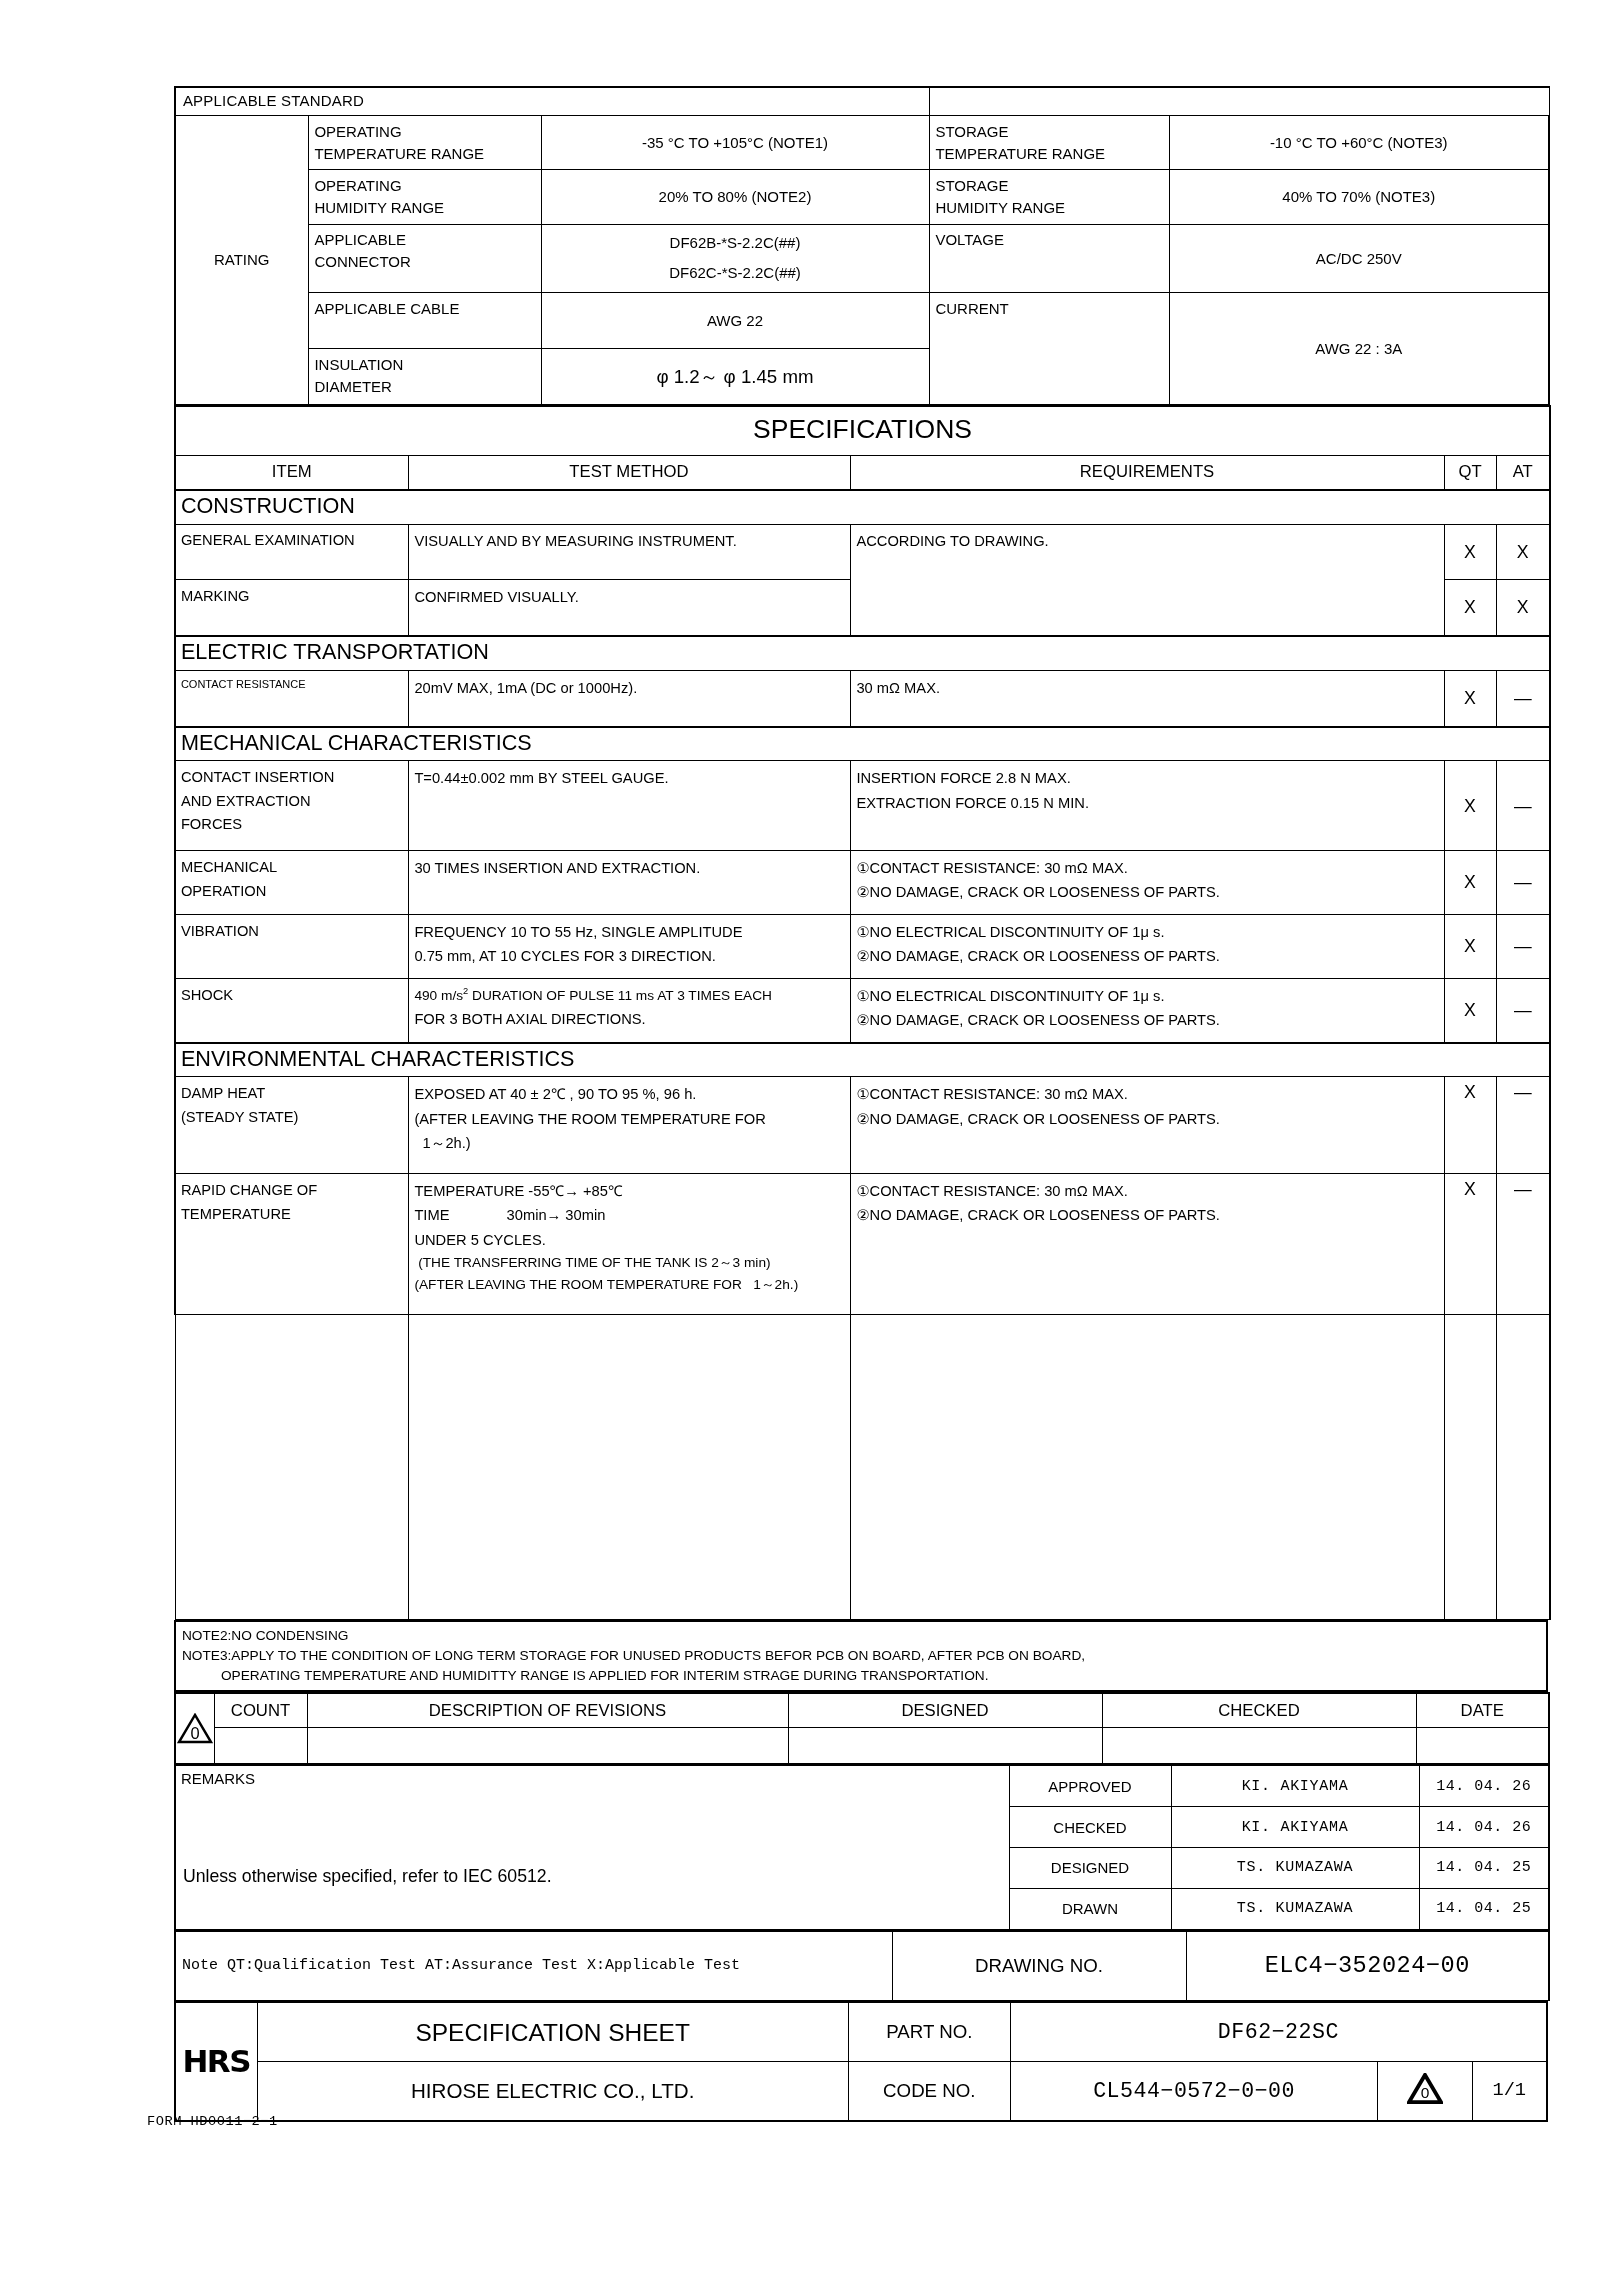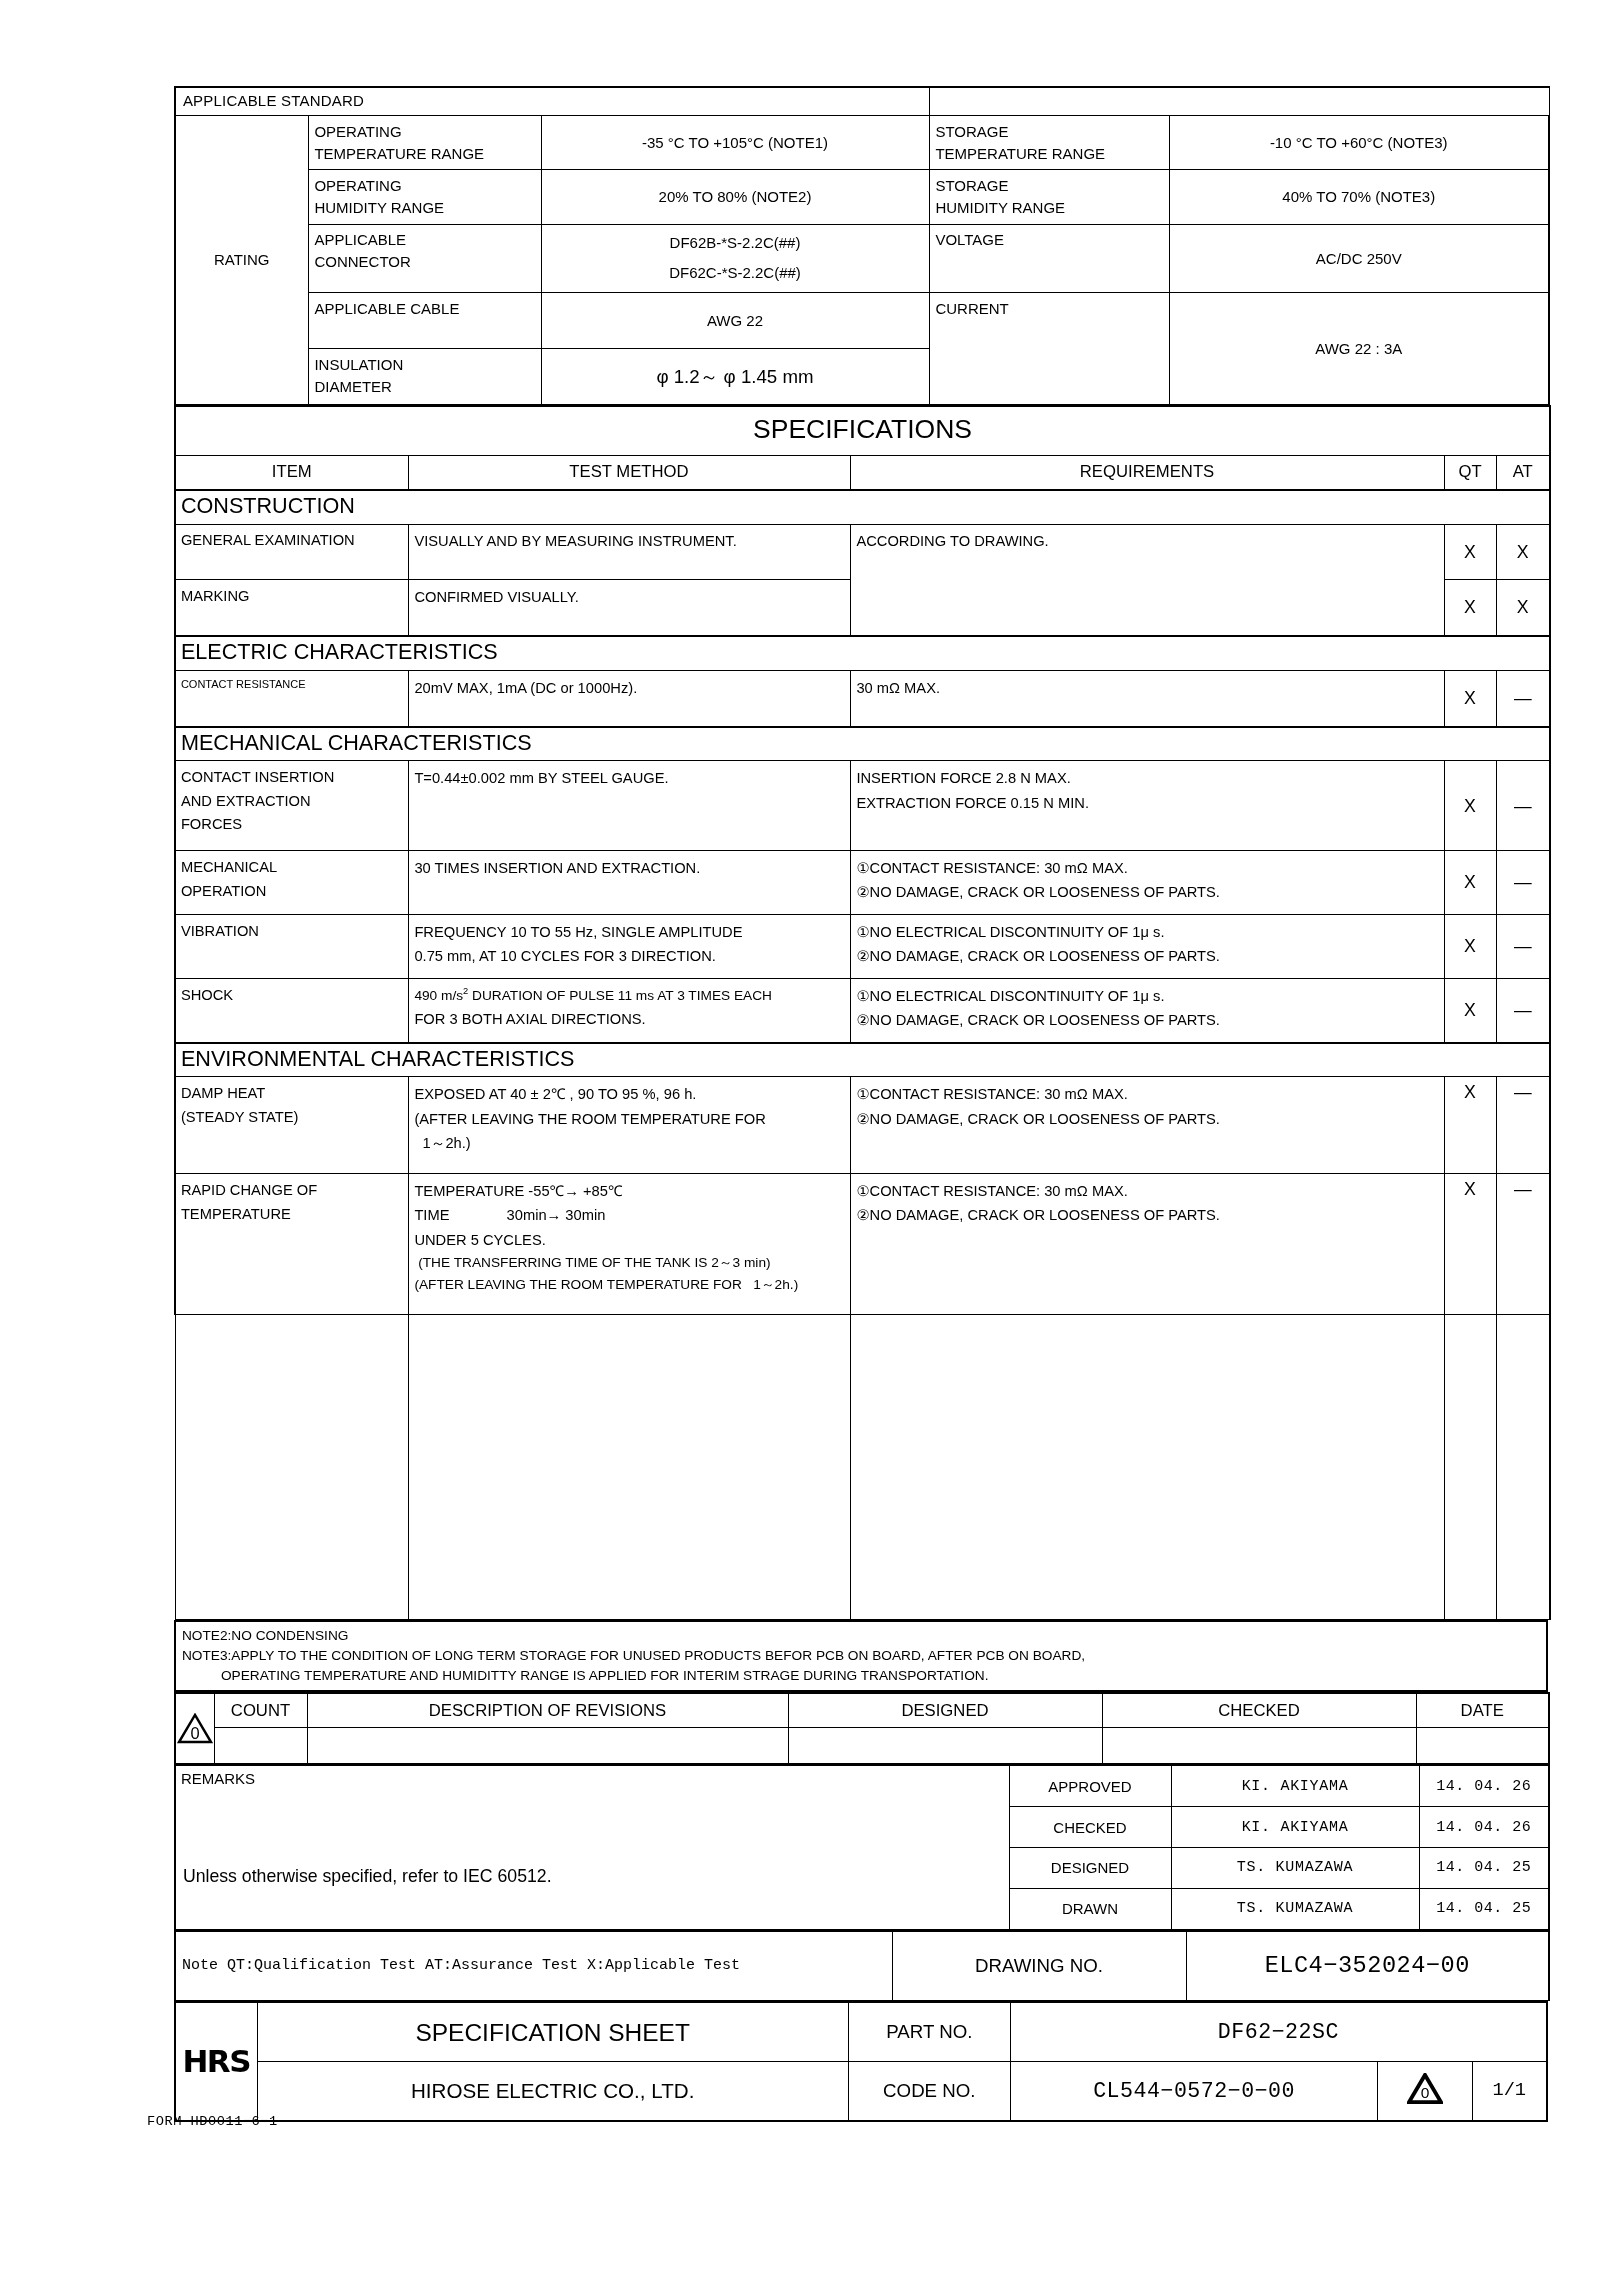--- a/index.html
+++ b/index.html
@@ -337,21 +337,21 @@
         <td class="qtat thick-right">X</td>
       </tr>
       <tr>
         <td class="item-cell top thick-left" style="height:45px">MARKING</td>
         <td class="method-cell top">CONFIRMED VISUALLY.</td>
         <td class="qtat">X</td>
         <td class="qtat thick-right">X</td>
       </tr>
 
       <tr>
-        <td class="section-head thick-top thick-left thick-right" colspan="5">ELECTRIC CHARACTERISTICS</td>
+        <td class="section-head thick-top thick-left thick-right" colspan="5">ELECTRIC TRANSPORTATION</td>
       </tr>
       <tr>
         <td class="item-cell top thick-left small-item" style="height:45px">CONTACT   RESISTANCE</td>
         <td class="method-cell top">20mV MAX, 1mA (DC or 1000Hz).</td>
         <td class="req-cell top">30 mΩ MAX.</td>
         <td class="qtat">X</td>
         <td class="qtat thick-right">—</td>
       </tr>
 
       <tr>
@@ -591,14 +591,14 @@
             </svg>
           </div>
         </td>
         <td class="page-cell thick-bottom thick-right">1/1</td>
       </tr>
     </tbody>
   </table>
 
 </div>
 
-<div id="form-no">FORM HD0011−6−1</div>
+<div id="form-no">FORM HD0011−2−1</div>
 
 
 </body></html>

